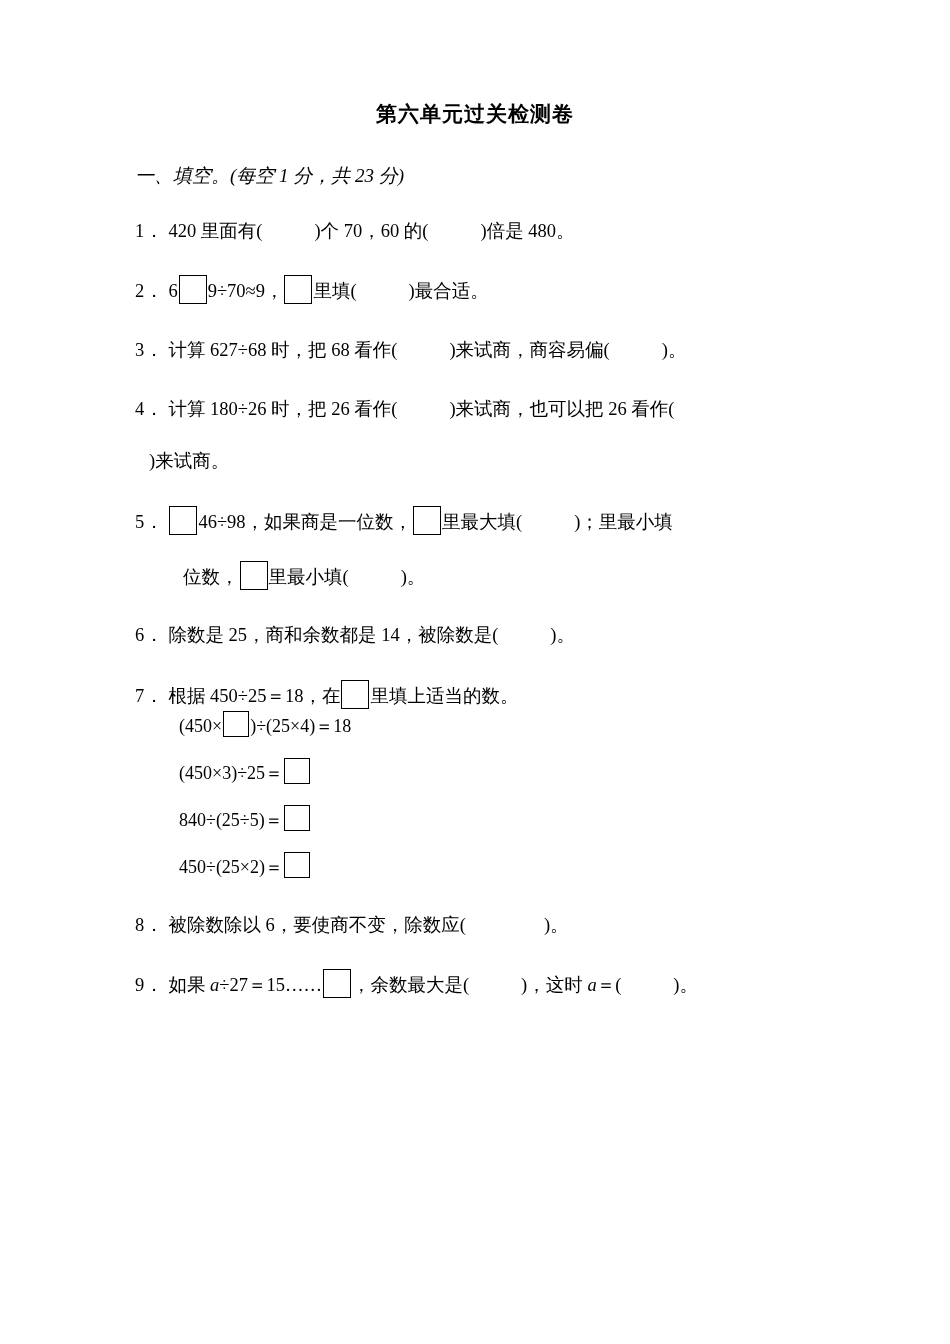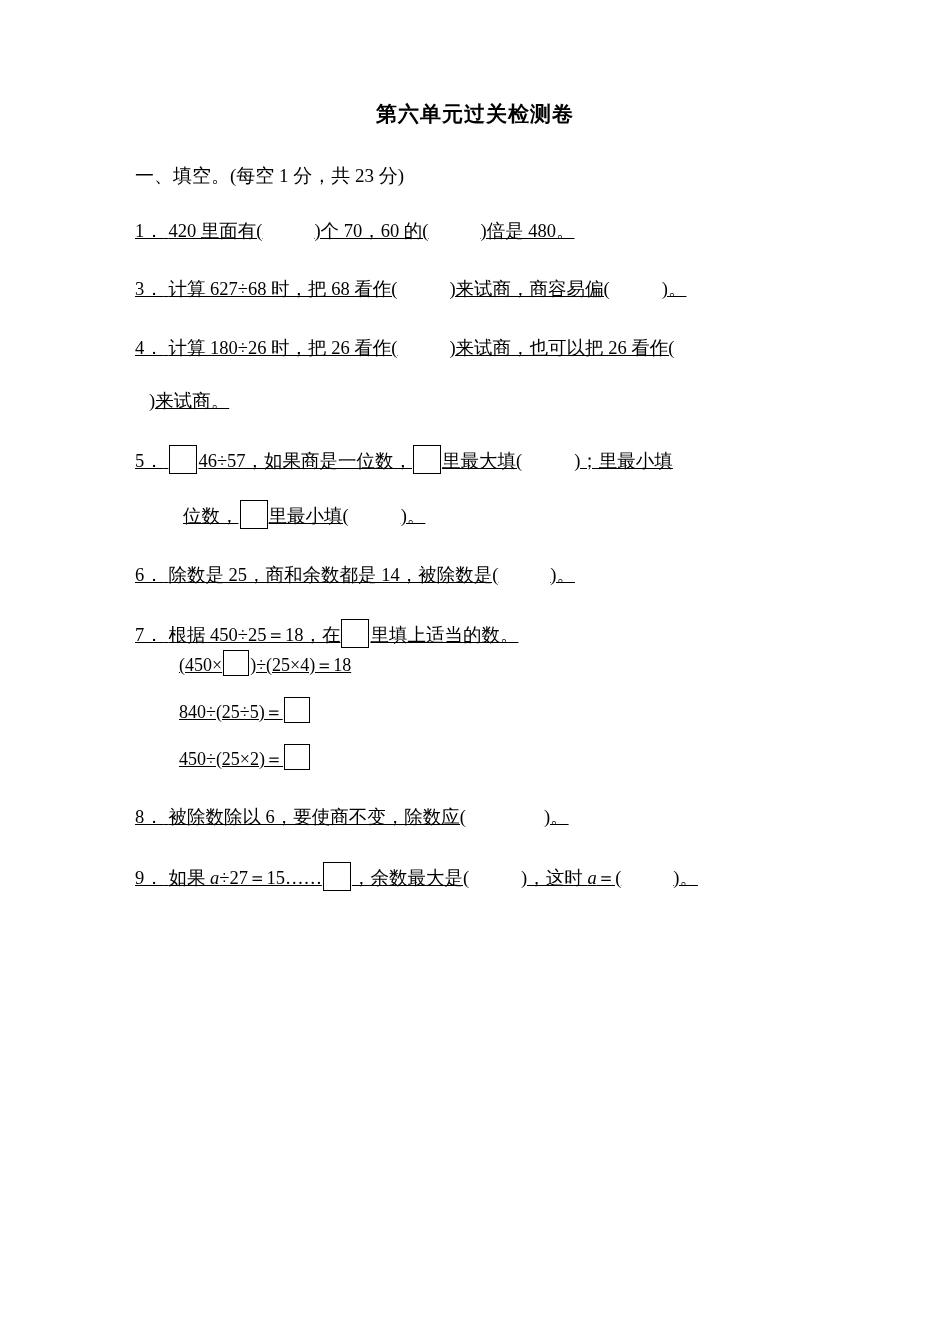--- a/index.html
+++ b/index.html
@@ -27,27 +27,27 @@
     font-weight: bold;
     font-size: 21px;
     text-align: center;
     letter-spacing: 1px;
     margin: 0 0 34px 0;
   }
   .section-head {
     font-size: 19px;
     margin: 0 0 26px 0;
     line-height: 1.5;
+    font-style: italic;
   }
   .q {
     font-size: 18.5px;
     line-height: 1.55;
     margin: 0 0 30px 0;
     display: block;
-    text-decoration: underline;
   }
   .q .num {
     display: inline;
     letter-spacing: 0.5px;
   }
   .indent {
     display: block;
     margin-top: 24px;
     margin-left: 48px;
   }
@@ -89,52 +89,59 @@
 
   <h1 class="doc-title">第六单元过关检测卷</h1>
 
   <div class="section-head">一、填空。(每空 1 分，共 23 分)</div>
 
   <div class="q">
     <span class="num">1．</span>
     <span>420 里面有(</span><span class="blank"></span><span>)个 70，60 的(</span><span class="blank"></span><span>)倍是 480。</span>
   </div>
 
+  <div class="q">
+    <span class="num">2．</span>
+    <span>6</span><span class="box tall"></span><span>9÷70≈9，</span><span class="box tall"></span><span>里填(</span><span class="blank"></span><span>)最合适。</span>
+  </div>
 
   <div class="q">
     <span class="num">3．</span>
     <span>计算 627÷68 时，把 68 看作(</span><span class="blank"></span><span>)来试商，商容易偏(</span><span class="blank"></span><span>)。</span>
   </div>
 
   <div class="q">
     <span class="num">4．</span>
     <span>计算 180÷26 时，把 26 看作(</span><span class="blank"></span><span>)来试商，也可以把 26 看作(</span><span class="blank lg"></span>
     <span class="indent" style="margin-left:14px;">)来试商。</span>
   </div>
 
   <div class="q">
     <span class="num">5．</span>
-    <span class="box tall"></span><span>46÷57，如果商是一位数，</span><span class="box tall"></span><span>里最大填(</span><span class="blank"></span><span>)；里最小填</span>
+    <span class="box tall"></span><span>46÷98，如果商是一位数，</span><span class="box tall"></span><span>里最大填(</span><span class="blank"></span><span>)；里最小填</span>
     <span class="indent">
       <span>位数，</span><span class="box tall"></span><span>里最小填(</span><span class="blank"></span><span>)。</span>
     </span>
   </div>
 
   <div class="q">
     <span class="num">6．</span>
     <span>除数是 25，商和余数都是 14，被除数是(</span><span class="blank"></span><span>)。</span>
   </div>
 
   <div class="q">
     <span class="num">7．</span>
     <span>根据 450÷25＝18，在</span><span class="box tall"></span><span>里填上适当的数。</span>
 
     <span class="expr-list">
       <span class="expr">
         <span>(450×</span><span class="box"></span><span>)÷(25×4)＝18</span>
+      </span>
+      <span class="expr">
+        <span>(450×3)÷25＝</span><span class="box"></span><span></span>
       </span>
       <span class="expr">
         <span>840÷(25÷5)＝</span><span class="box"></span><span></span>
       </span>
       <span class="expr">
         <span>450÷(25×2)＝</span><span class="box"></span><span></span>
       </span>
     </span>
   </div>
 

